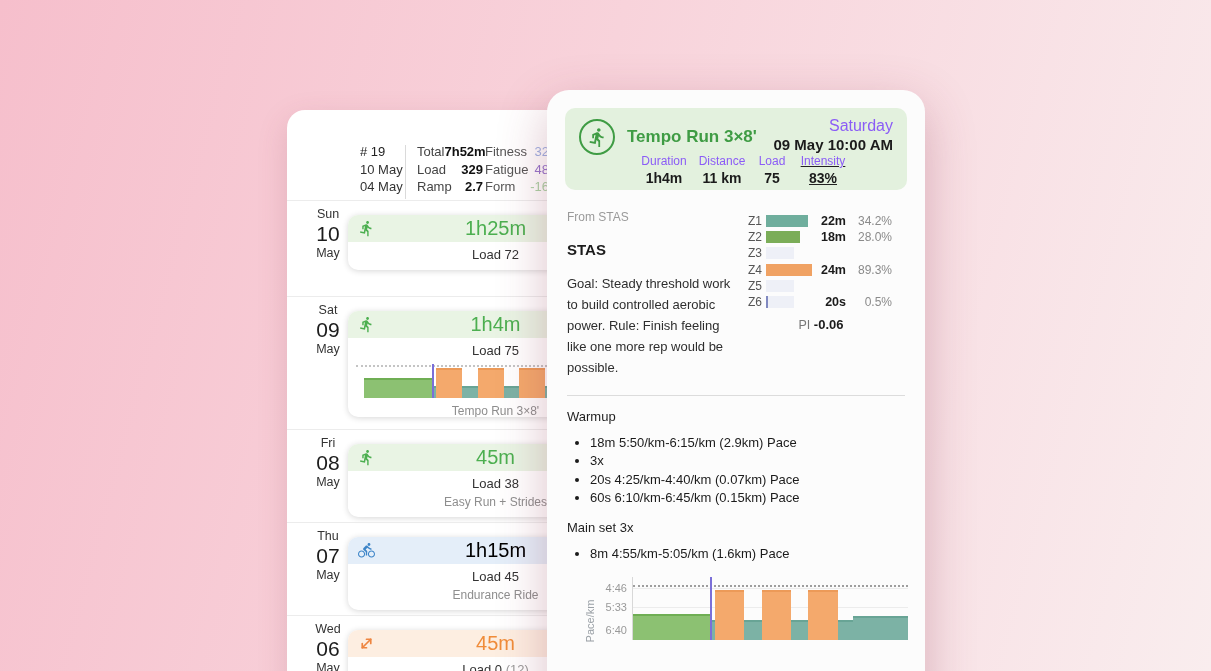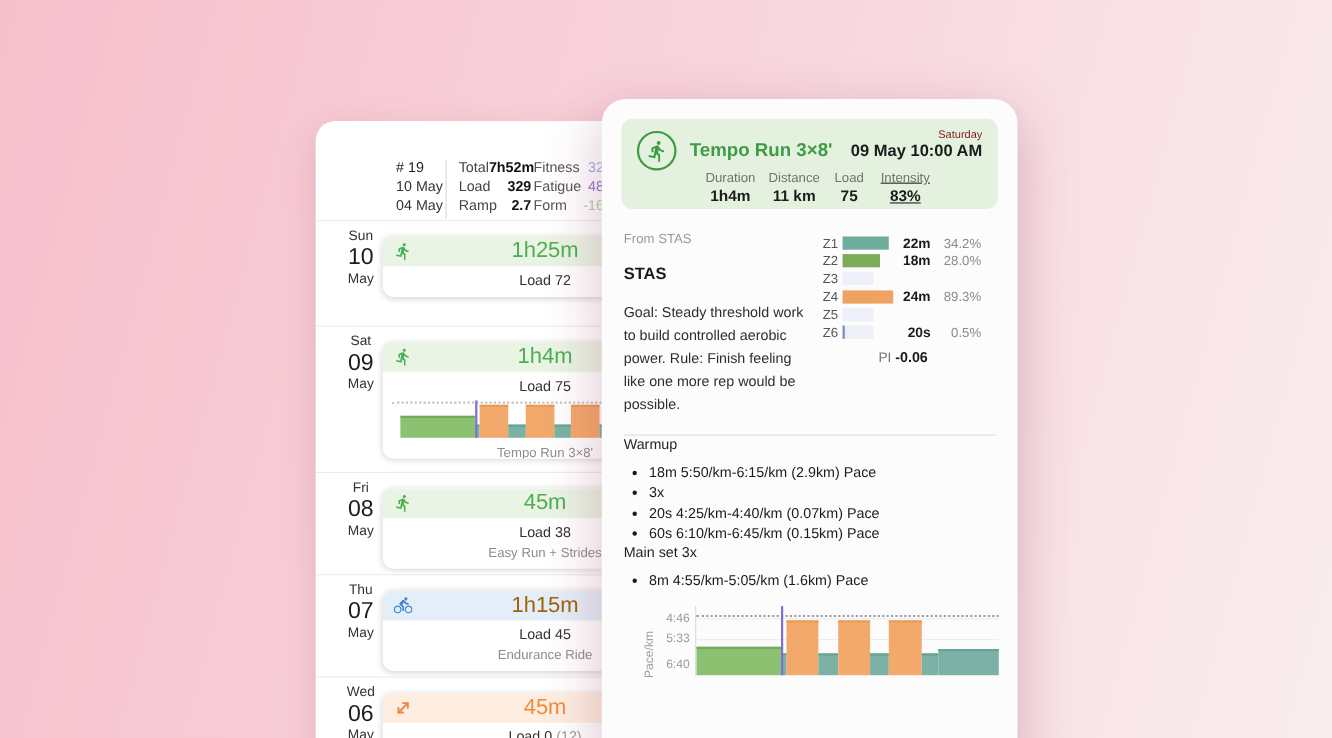--- a/index.html
+++ b/index.html
@@ -34,66 +34,66 @@
   .date-mon { font-size:12.5px; }
   .event-card {
     position:absolute; left:61px; top:14px; width:295px;
     background:#fff; border-radius:10px; overflow:hidden;
     box-shadow:0 1px 6px rgba(0,0,0,.16); padding-bottom:8px;
   }
   .card-strip { position:relative; height:27px; display:flex; align-items:center; }
   .card-strip .sport-ic { position:absolute; left:10px; top:5px; width:17px; height:17px; }
   .card-duration { width:100%; text-align:center; font-size:20px; }
   .acc-green  .card-strip { background:#e9f4e4; } .acc-green  .card-duration { color:#4caf50; }
-  .acc-blue   .card-strip { background:#e4eef9; } .acc-blue   .card-duration { color:#a16207; }
+  .acc-blue   .card-strip { background:#e4eef9; } .acc-blue   .card-duration { color:#000000; }
   .acc-orange .card-strip { background:#fdeee1; } .acc-orange .card-duration { color:#f08c3a; }
   .card-load { text-align:center; font-size:13px; color:#333; margin-top:5px; }
   .card-load .sfx { color:#9a9a9a; }
   .card-sub { text-align:center; font-size:12px; color:#8e8e8e; margin-top:4px; }
   .mini-chart { position:relative; height:38px; margin-top:4px; }
   .mini-dotted { position:absolute; left:8px; right:0; top:3px; border-top:2px dotted #c4c4c4; }
   
   .detail-panel {
     position:absolute; left:547px; top:90px; width:378px; height:640px;
     background:#fcfcfc; border-radius:22px;
     box-shadow:0 16px 50px rgba(140,50,75,.30);
   }
   .dt-header { position:relative; margin:18px 18px 0; height:82px; background:#e3f1de; border-radius:10px; }
   .dt-ic-circle {
     position:absolute; left:14px; top:11px; width:36px; height:36px; border-radius:50%;
     border:2px solid #3f9c44; display:flex; align-items:center; justify-content:center;
   }
   .dt-title { position:absolute; left:62px; top:19px; font-size:17px; font-weight:700; color:#3f9c44; }
   .dt-daytime { position:absolute; right:14px; top:9px; text-align:right; }
-  .dt-dayname { font-size:10px; color:#7f1d1d; }
+  .dt-dayname { font-size:16px; color:#8b5cf6; }
   .dt-datetime { font-size:15px; font-weight:700; color:#1b1b1b; margin-top:1px; }
   .dt-stats { position:absolute; left:70px; top:46px; display:flex; }
   .dt-stat { text-align:center; }
-  .dt-stat-label { font-size:12px; color:#737373; }
+  .dt-stat-label { font-size:12px; color:#8b5cf6; }
   .dt-stat-value { font-size:14px; font-weight:700; color:#1b1b1b; margin-top:2px; }
   .w-d { width:58px; } .w-i { width:60px;text-decoration:underline; } .w-l { width:42px; }
   .dt-body { padding:0 20px; }
   .two-col { display:flex; margin-top:20px; }
   .plan-col { width:178px; }
   .src-label { font-size:12px; color:#9a9a9a; }
   .plan-title { font-size:15px; font-weight:700; color:#1b1b1b; margin-top:17px; }
   .plan-text { font-size:13px; color:#2e2e2e; line-height:1.62; margin-top:15px; width:172px; }
   .zones-col { width:152px; margin-top:3px; }
   .zone-row { display:flex; align-items:center; height:16.2px; }
   .zone-label { width:20px; text-align:right; font-size:12px; color:#555; padding-right:3px; }
   .zone-barwrap { position:relative; width:48px; height:12px; }
   .zone-track { position:absolute; left:1px; top:0; width:28px; height:12px; background:#eef0f7; }
   .zone-bar { position:absolute; left:1px; top:0; height:12px; }
   .zone-time { width:33px; text-align:right; font-size:12.5px; font-weight:700; color:#1b1b1b; }
   .zone-pct { width:46px; text-align:right; font-size:12px; color:#8a8a8a; }
   .pi-row { text-align:center; margin-top:7px; font-size:12.5px; color:#777; }
   .pi-row .pi-val { font-weight:700; color:#1b1b1b; font-size:13px; }
   .dt-divider { border-top:1px solid #dcdcdc; margin-top:17px; }
   .workout-title { font-size:15px; font-weight:700; color:#1b1b1b; margin-top:17px; }
-  .set-title { font-size:13px; color:#1f1f1f; margin-top:0; }
+  .set-title { font-size:13px; color:#1f1f1f; margin-top:13px; }
   .step-list { margin:10px 0 0 23px; }
   .step-list li { font-size:13px; color:#1b1b1b; line-height:1.4; }
   
   .pace-chart { position:relative; margin-top:10px; height:92px; }
   .pc-ylabel {
     position:absolute; left:2px; top:42px; font-size:11px; color:#9aa0a6;
     transform:rotate(-90deg); transform-origin:center;
   }
   .pc-plot { position:absolute; left:65px; top:4px; width:276px; height:63px;
              border-left:1px solid #d8d8d8; overflow:hidden; }

